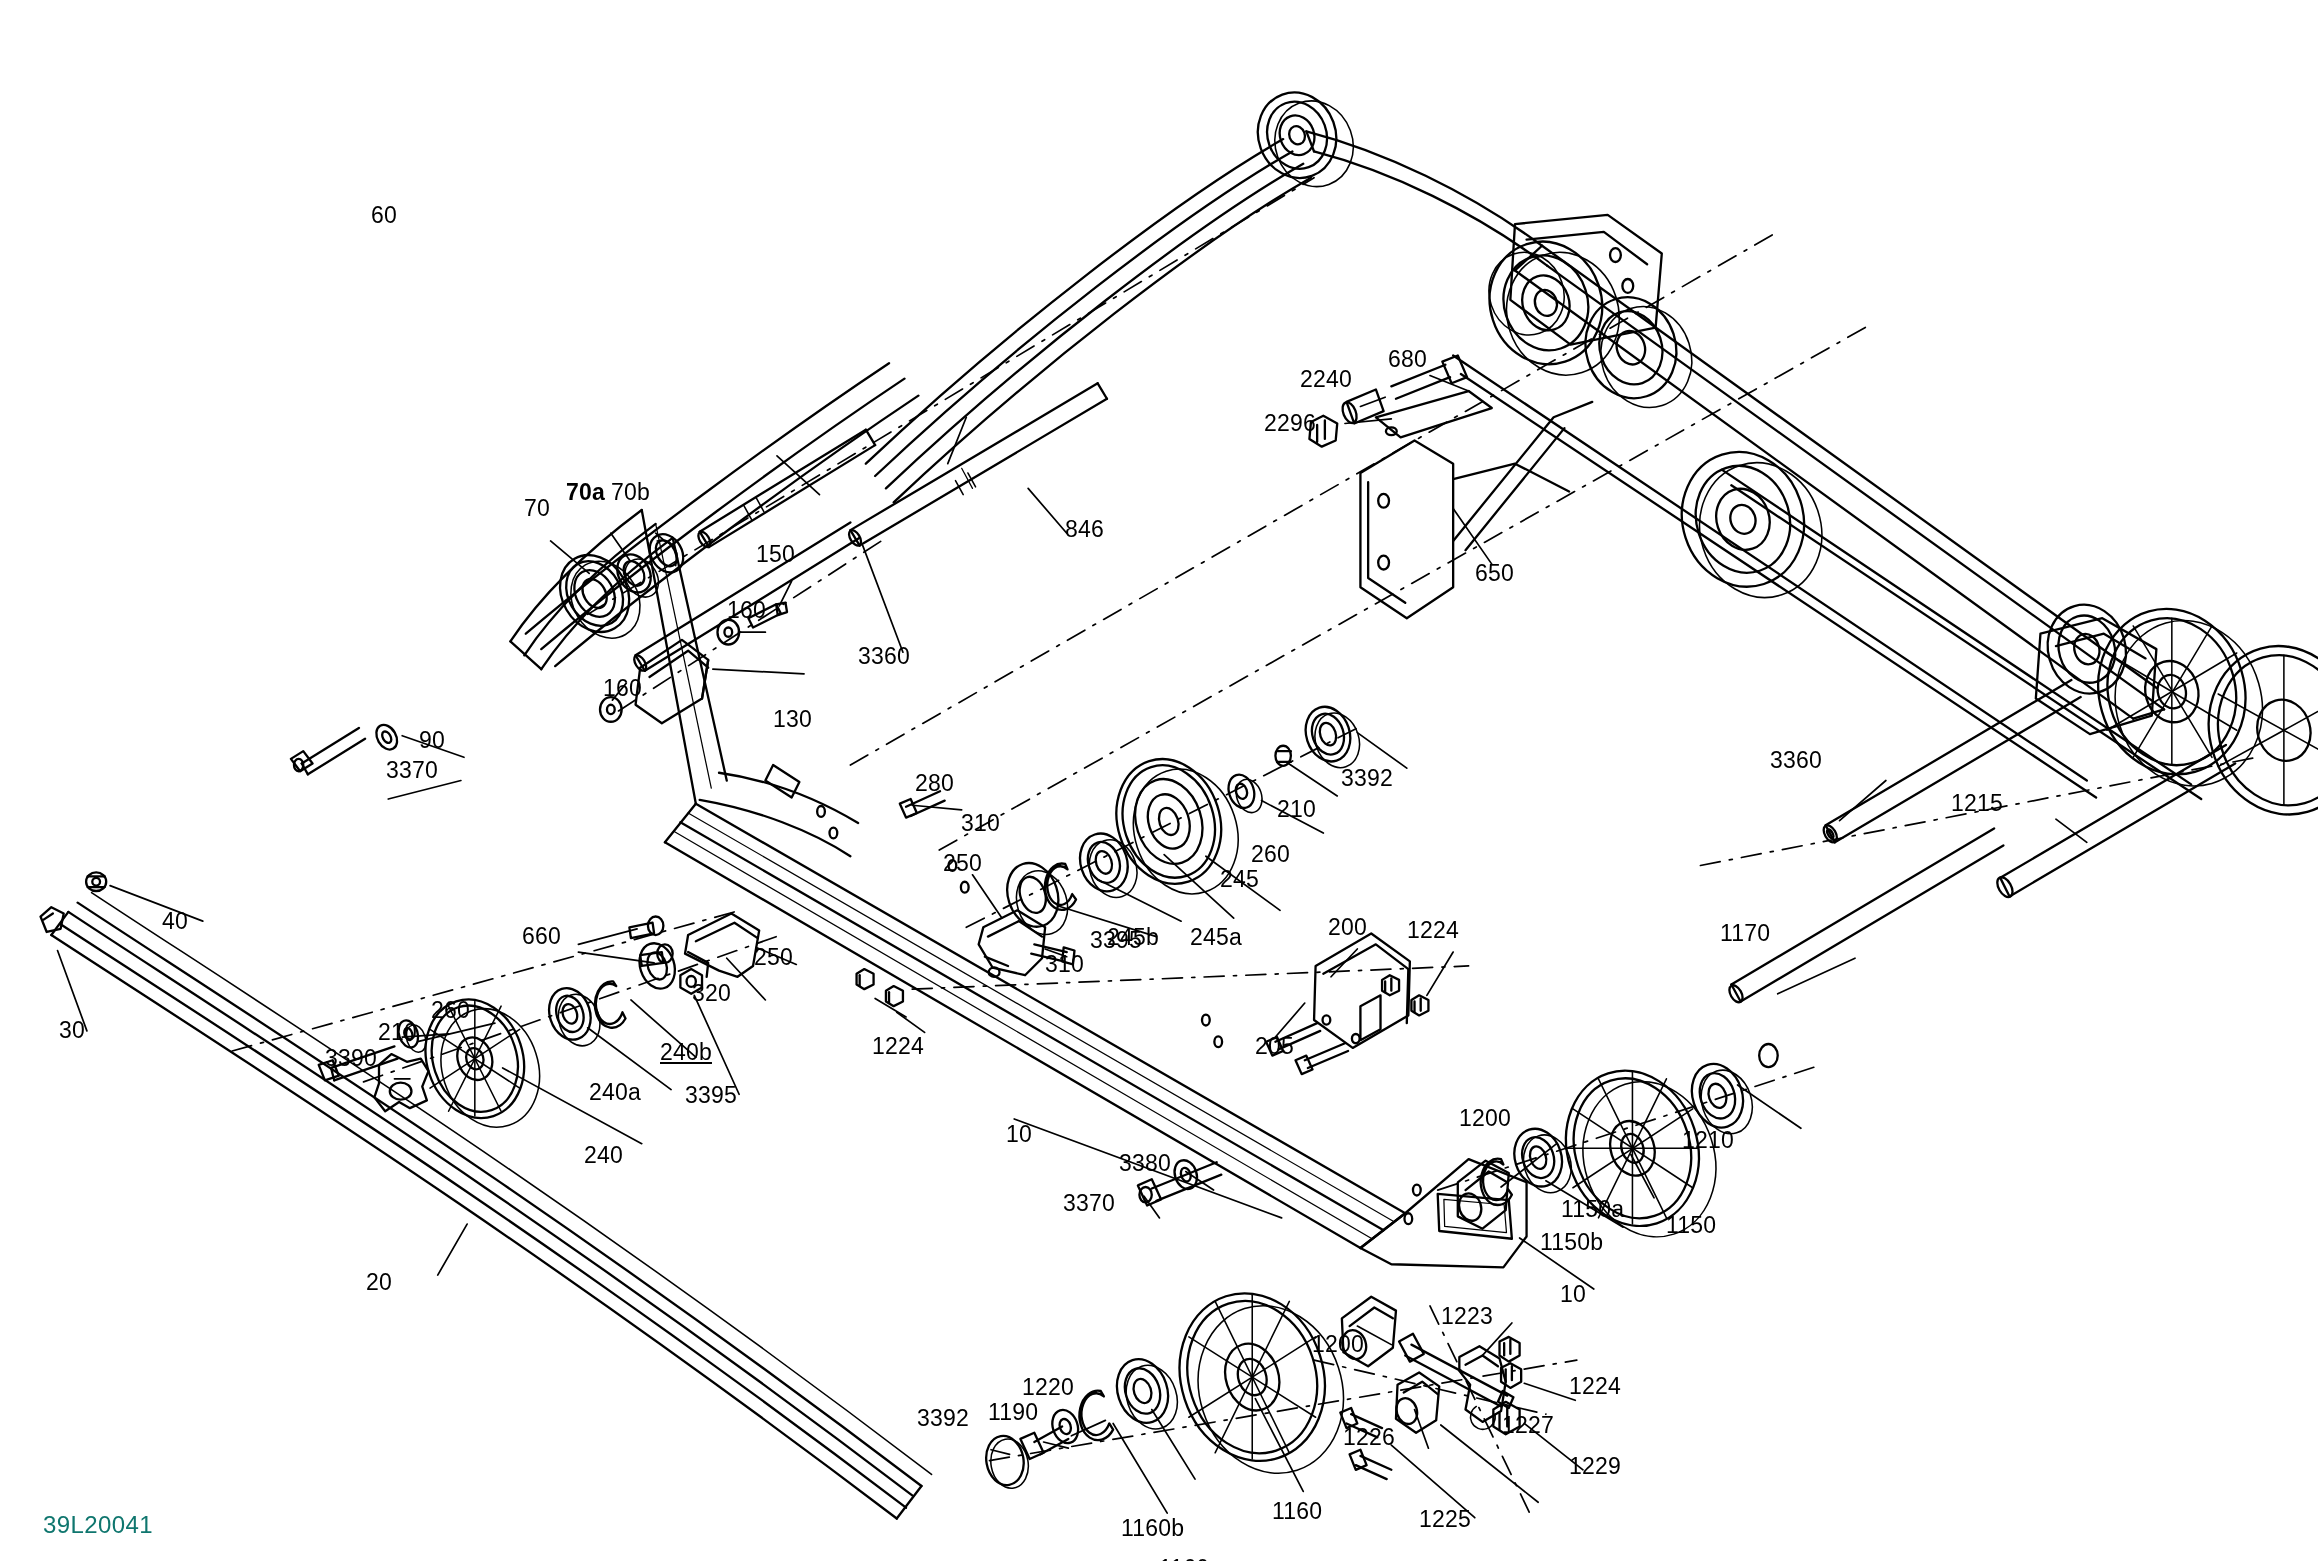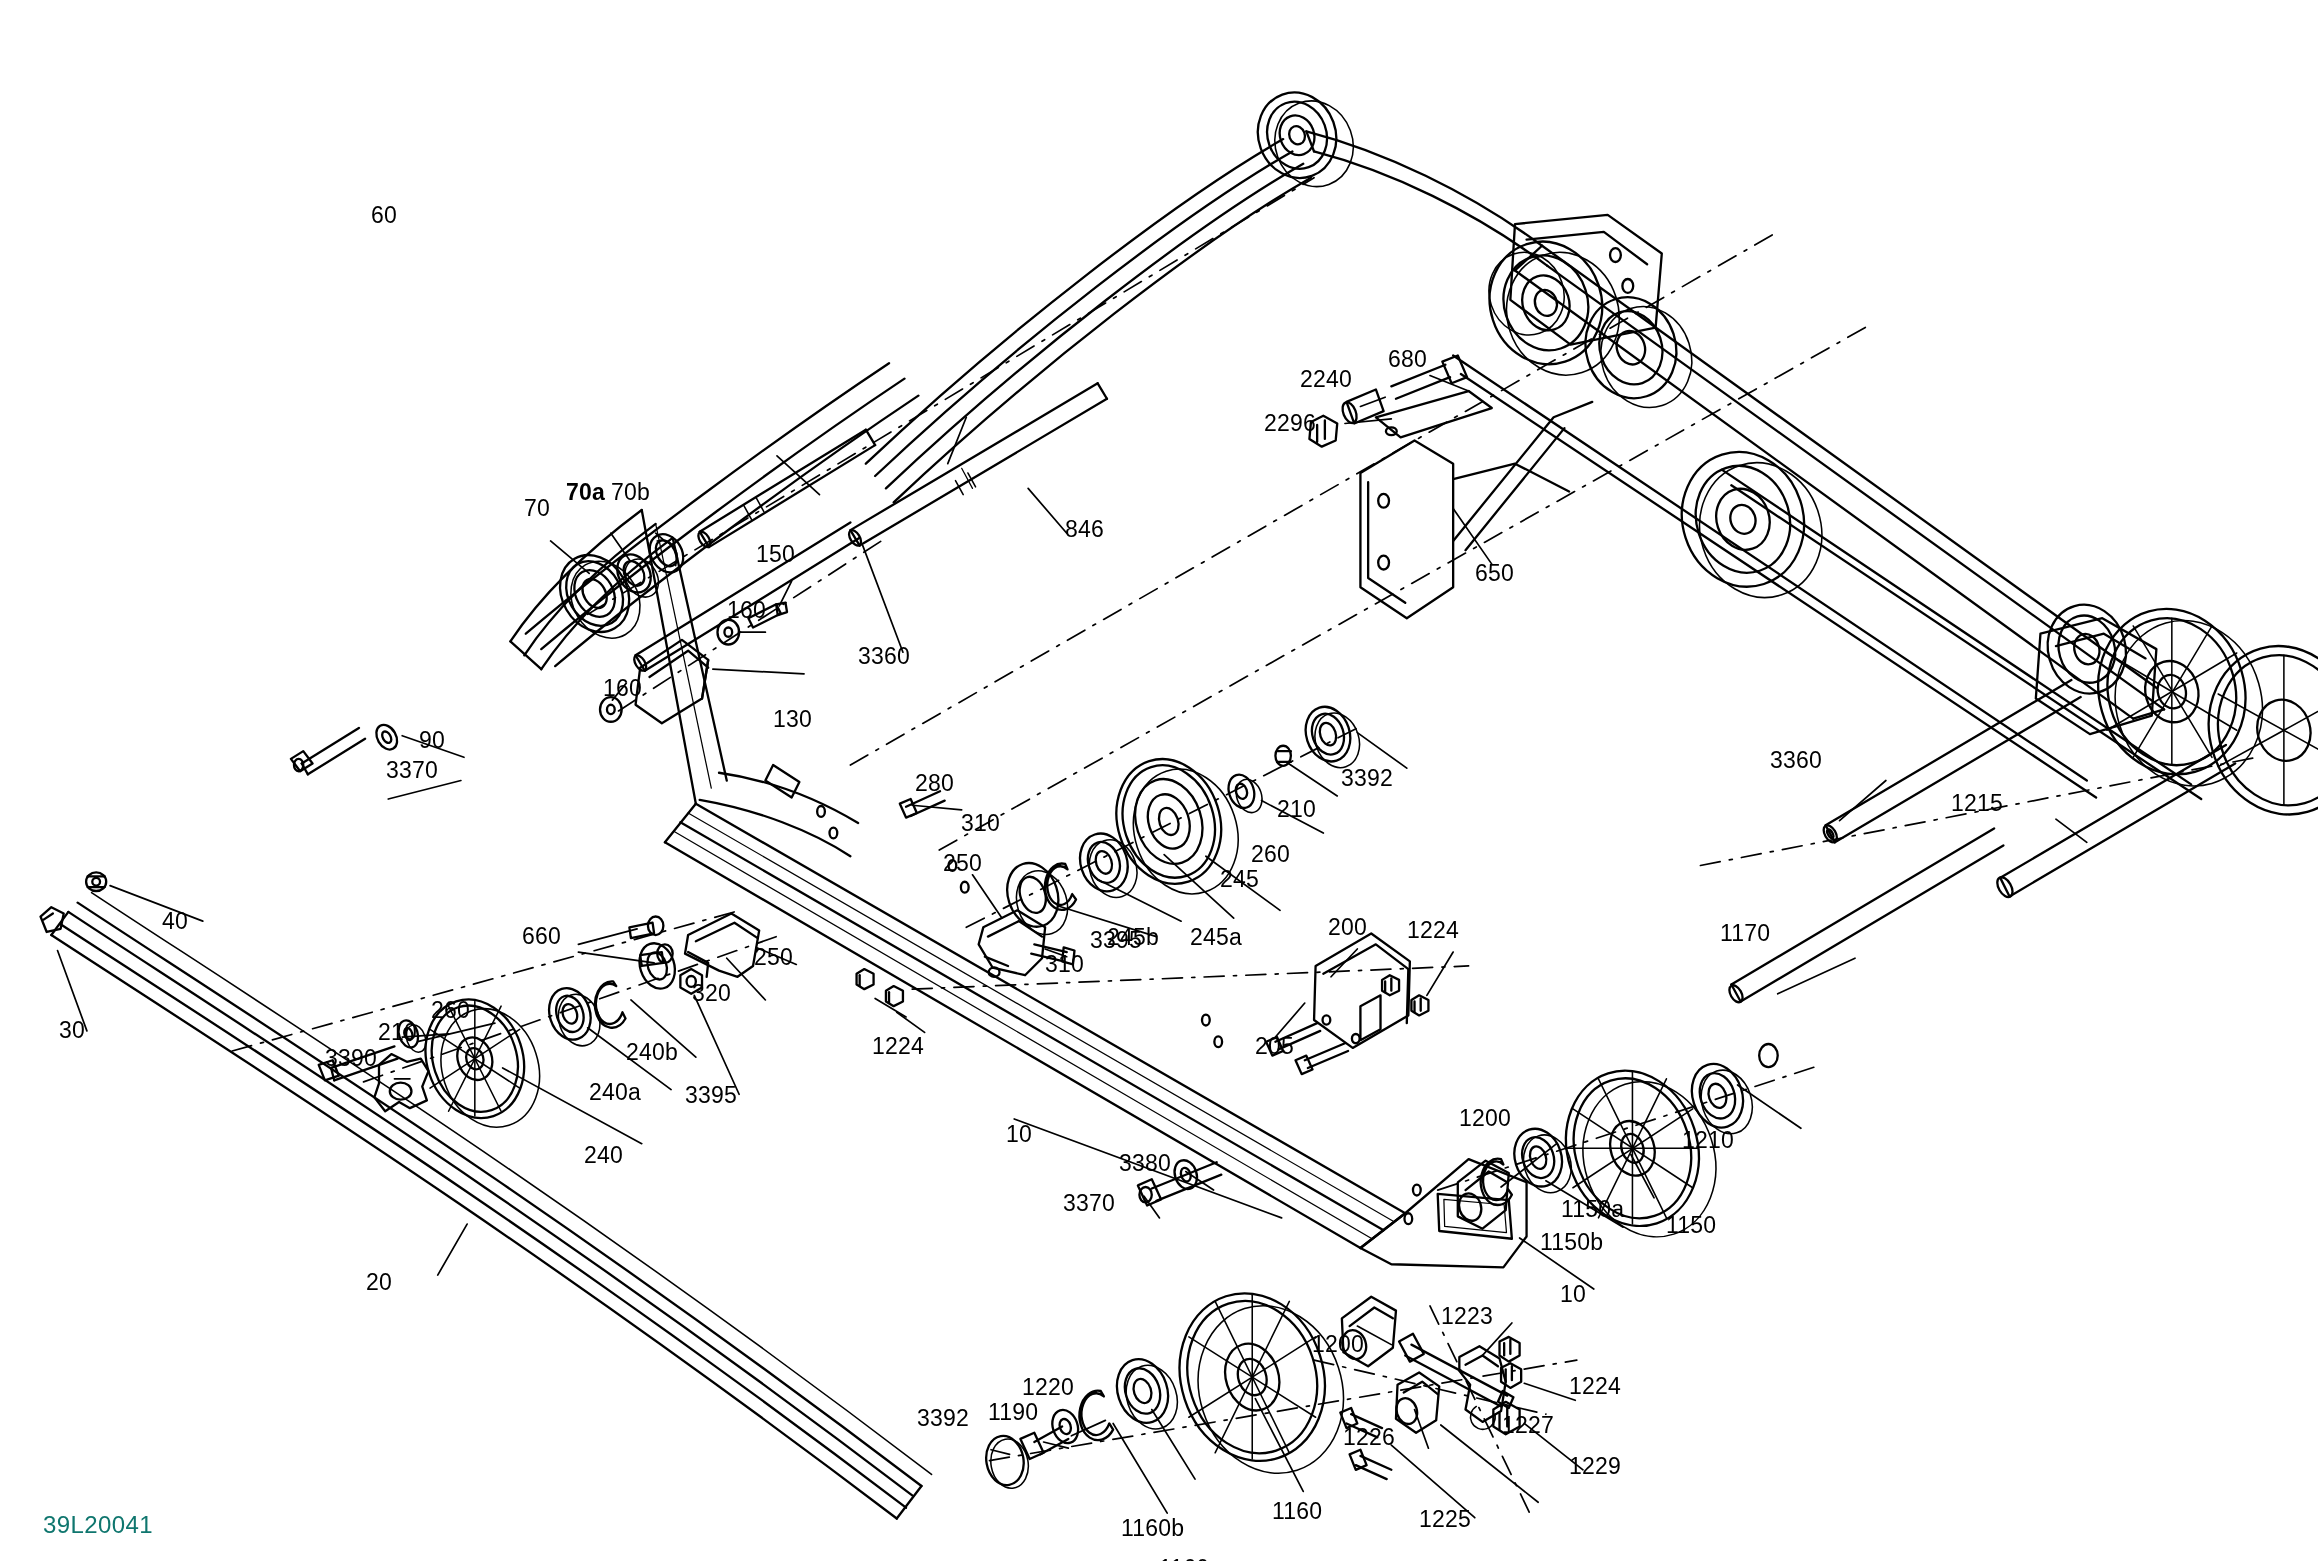--- a/index.html
+++ b/index.html
@@ -679,21 +679,21 @@
   <div class="cal" style="left:419px;top:727px;">90</div>
   <div class="cal" style="left:386px;top:757px;">3370</div>
   <div class="cal" style="left:162px;top:908px;">40</div>
   <div class="cal" style="left:59px;top:1017px;">30</div>
   <div class="cal" style="left:366px;top:1269px;">20</div>
   <div class="cal" style="left:325px;top:1045px;">3390</div>
   <div class="cal" style="left:378px;top:1019px;">210</div>
   <div class="cal" style="left:431px;top:997px;">260</div>
   <div class="cal" style="left:584px;top:1142px;">240</div>
   <div class="cal" style="left:589px;top:1079px;">240a</div>
-  <div class="cal" style="left:626px;top:1039px;">240b</div>
+  <div class="cal" style="left:660px;top:1039px;text-decoration:underline;">240b</div>
   <div class="cal" style="left:685px;top:1082px;">3395</div>
   <div class="cal" style="left:692px;top:980px;">320</div>
   <div class="cal" style="left:754px;top:944px;">250</div>
   <div class="cal" style="left:522px;top:923px;">660</div>
   <div class="cal" style="left:915px;top:770px;">280</div>
   <div class="cal" style="left:961px;top:810px;">310</div>
   <div class="cal" style="left:943px;top:850px;">250</div>
   <div class="cal" style="left:1045px;top:951px;">310</div>
   <div class="cal" style="left:1090px;top:927px;">3395</div>
   <div class="cal" style="left:1107px;top:924px;">245b</div>

